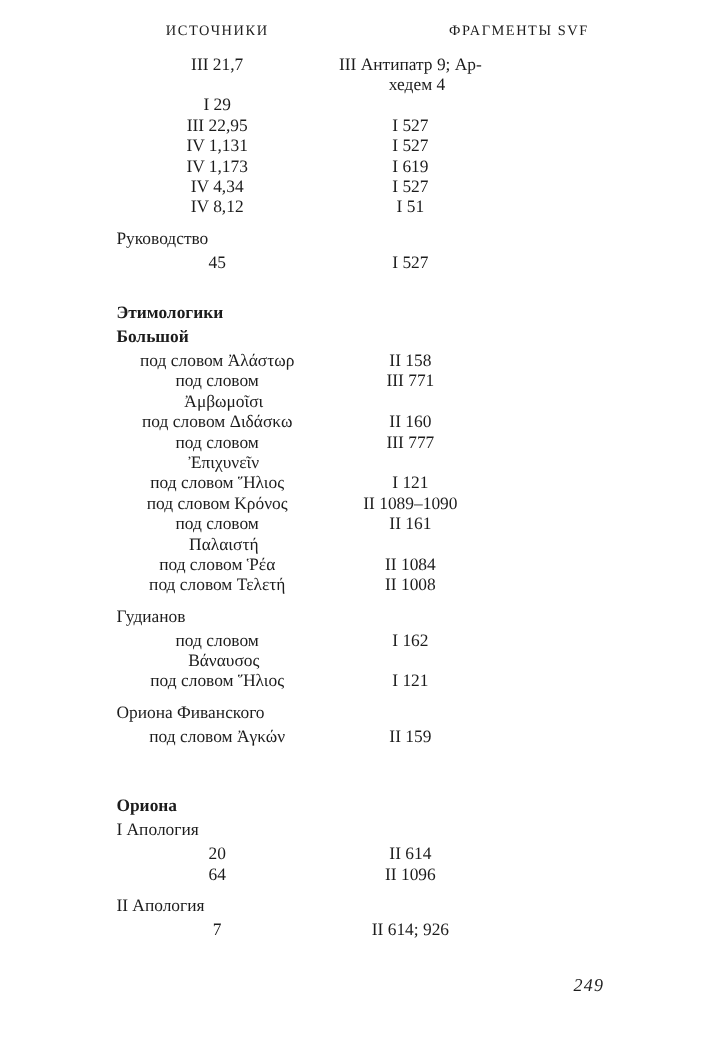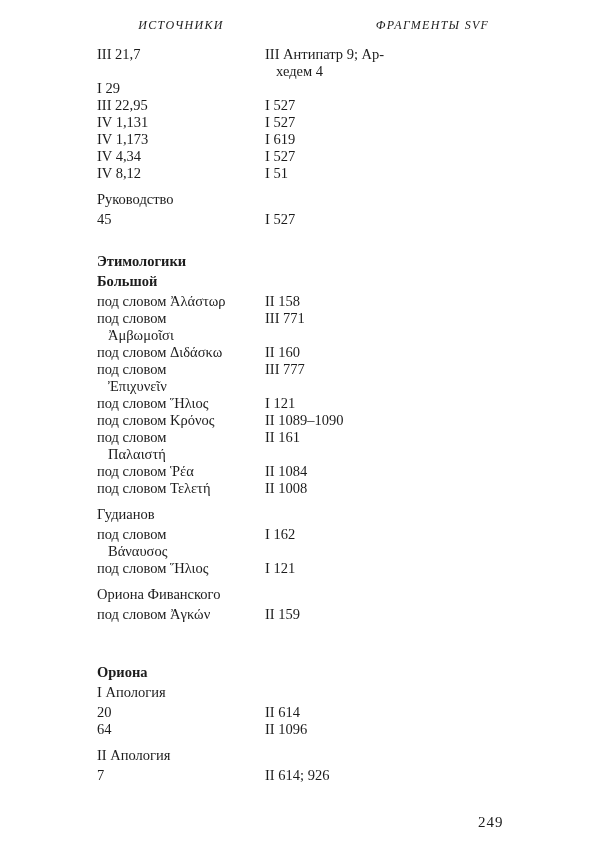--- a/index.html
+++ b/index.html
@@ -18,28 +18,28 @@
     box-sizing: border-box;
     padding: 18px 0 0 97px;
     overflow: hidden;
   }
   .content { width: 322px; }
   .row {
     display: grid;
     grid-template-columns: 168px 1fr;
     font-size: 14.5px;
     line-height: 17px;
+    text-align: center;
   }
   .row .cell { white-space: nowrap; }
   .row .line.wrap { padding-left: 11px; }
   .header-row {
     display: grid;
     grid-template-columns: 168px 1fr;
     margin-bottom: 13px;
-    font-style: italic;
   }
   .header-row .hdr {
     text-align: center;
     font-size: 12px;
     letter-spacing: 1.3px;
     line-height: 15px;
     white-space: nowrap;
   }
   .heading {
     width: 322px;
@@ -49,20 +49,21 @@
   }
   .heading.bold { font-weight: bold; }
   .heading + .heading { margin-top: 0; }
   .gap { height: 16px; }
   .pagenum {
     position: absolute;
     left: 478px;
     top: 814px;
     font-size: 15px;
     letter-spacing: 1px;
+    font-style: italic;
   }
 </style>
 </head>
 <body>
 
 <div class="page">
 
   <div class="header-row">
     <div class="hdr">ИСТОЧНИКИ</div>
     <div class="hdr">ФРАГМЕНТЫ SVF</div>

